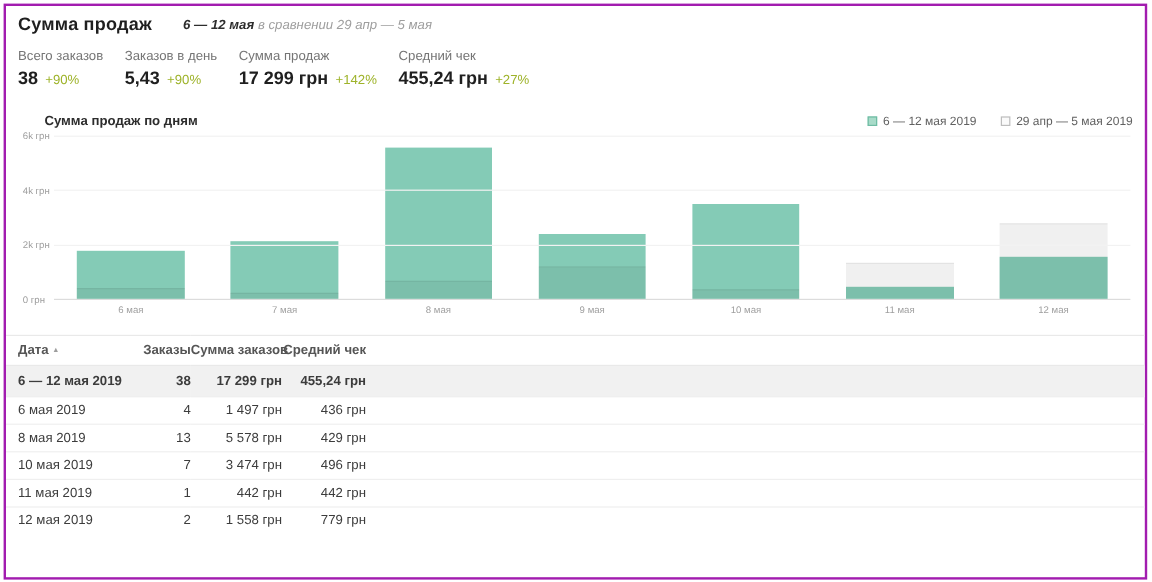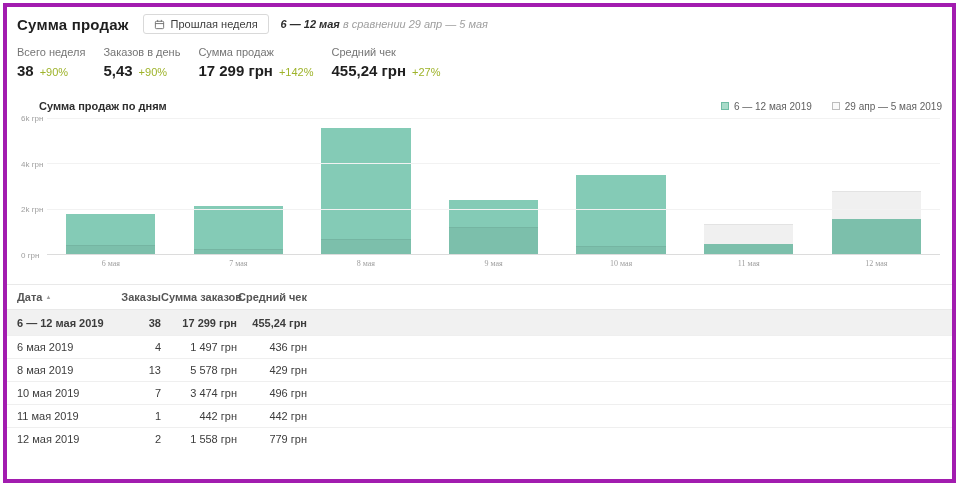--- a/index.html
+++ b/index.html
@@ -1,19 +1,19 @@
 <!DOCTYPE html>
 <html><head>
 <meta charset="utf-8">
 <style>
   * { box-sizing: border-box; margin: 0; padding: 0; }
   html, body { width: 960px; height: 485px; background: #fff; font-family: "Liberation Sans", "DejaVu Sans", sans-serif; }
   .card {
     position: absolute; left: 3px; top: 3px; width: 953px; height: 480px;
-    background: #fff; border: 4px solid #a21caf; overflow: hidden;
+    background: #fff; border: 2px solid #a21caf; overflow: hidden;
   }
   
   .hdr { display: flex; align-items: center; padding: 7px 10px 0 10px; }
   .title { font-size: 15px; font-weight: 700; color: #1f1f1f; letter-spacing: .2px; margin-right: 14px; }
   .period-btn {
     display: inline-flex; align-items: center; gap: 6px;
     border: 1px solid #d9d9d9; border-radius: 3px; background: #fff;
     padding: 3px 10px; font-size: 11px; color: #3c3c3c; cursor: pointer;
     font-family: inherit;
   }
@@ -35,21 +35,21 @@
   
   .chart { position: relative; margin: 6px 10px 0 10px; height: 155px; }
   .plot { position: absolute; left: 30px; right: 2px; top: 0; height: 137px; border-bottom: 1px solid #dcdcdc; }
   .gridline { position: absolute; left: 0; right: 0; height: 1px; background: #f2f2f2; }
   .ytick { position: absolute; left: 4px; transform: translateY(-50%); font-size: 8px; color: #9e9e9e; white-space: nowrap; }
   .slots { position: absolute; left: 0; right: 0; top: 0; bottom: 0; display: flex; }
   .slot { flex: 1; position: relative; }
   .bars { position: absolute; left: 15%; right: 15%; top: 0; bottom: 0; }
   .bar { position: absolute; bottom: 0; left: 0; right: 0; }
   .xlabels { position: absolute; left: 30px; right: 2px; top: 141px; display: flex; }
-  .xlabel { flex: 1; text-align: center; font-size: 8px; color: #9e9e9e; font-family: Liberation Serif, serif; }
+  .xlabel { flex: 1; text-align: center; font-size: 8px; color: #9e9e9e; }
   
   .tbl { width: 100%; border-collapse: collapse; margin-top: 11px; table-layout: fixed; }
   .tbl col.c-date  { width: 110px; }
   .tbl col.c-ord   { width: 44px; }
   .tbl col.c-sum   { width: 76px; }
   .tbl col.c-avg   { width: 70px; }
   .tbl th, .tbl td { font-size: 11px; padding: 0 0 0 0; white-space: nowrap; }
   .tbl th { color: #555; font-weight: 700; text-align: right; height: 25px; border-top: 1px solid #e9e9e9; border-bottom: 1px solid #e9e9e9; }
   .tbl th.l, .tbl td.l { text-align: left; padding-left: 10px; }
   .tbl td { color: #3c3c3c; text-align: right; height: 23px; border-top: 1px solid #efefef; }
@@ -57,41 +57,30 @@
   .tbl th.sortable { cursor: pointer; }
   .sort-arrow { font-size: 6px; color: #9e9e9e; vertical-align: 2px; margin-left: 3px; }
 </style>
 </head>
 <body>
 
 <div class="card">
 
   <div class="hdr">
     <div class="title">Сумма продаж</div>
-    <button class="period-btn">
-      <span>
-          <svg width="11" height="11" viewBox="0 0 12 12" fill="none" stroke="#6b6b6b" stroke-width="1">
-            <rect x="1.5" y="2.5" width="9" height="8" rx="1"></rect>
-            <line x1="1.5" y1="5" x2="10.5" y2="5"></line>
-            <line x1="4" y1="1" x2="4" y2="3"></line>
-            <line x1="8" y1="1" x2="8" y2="3"></line>
-          </svg>
-        </span>
-      <span>Прошлая неделя</span>
-    </button>
     <div class="period-text">
       <span class="cur">6 — 12 мая</span>
       <span>в сравнении</span>
       <span>29 апр — 5 мая</span>
     </div>
   </div>
 
   <div class="kpis" id="kpis">
   <div class="kpi">
-    <div class="kpi-label">Всего неделя</div>
+    <div class="kpi-label">Всего заказов</div>
     <div class="kpi-value-row">
       <span class="kpi-value">38</span>
       <span class="kpi-delta" style="color: rgb(158, 179, 42);">+90%</span>
     </div>
   </div>
 
   <div class="kpi">
     <div class="kpi-label">Заказов в день</div>
     <div class="kpi-value-row">
       <span class="kpi-value">5,43</span>

